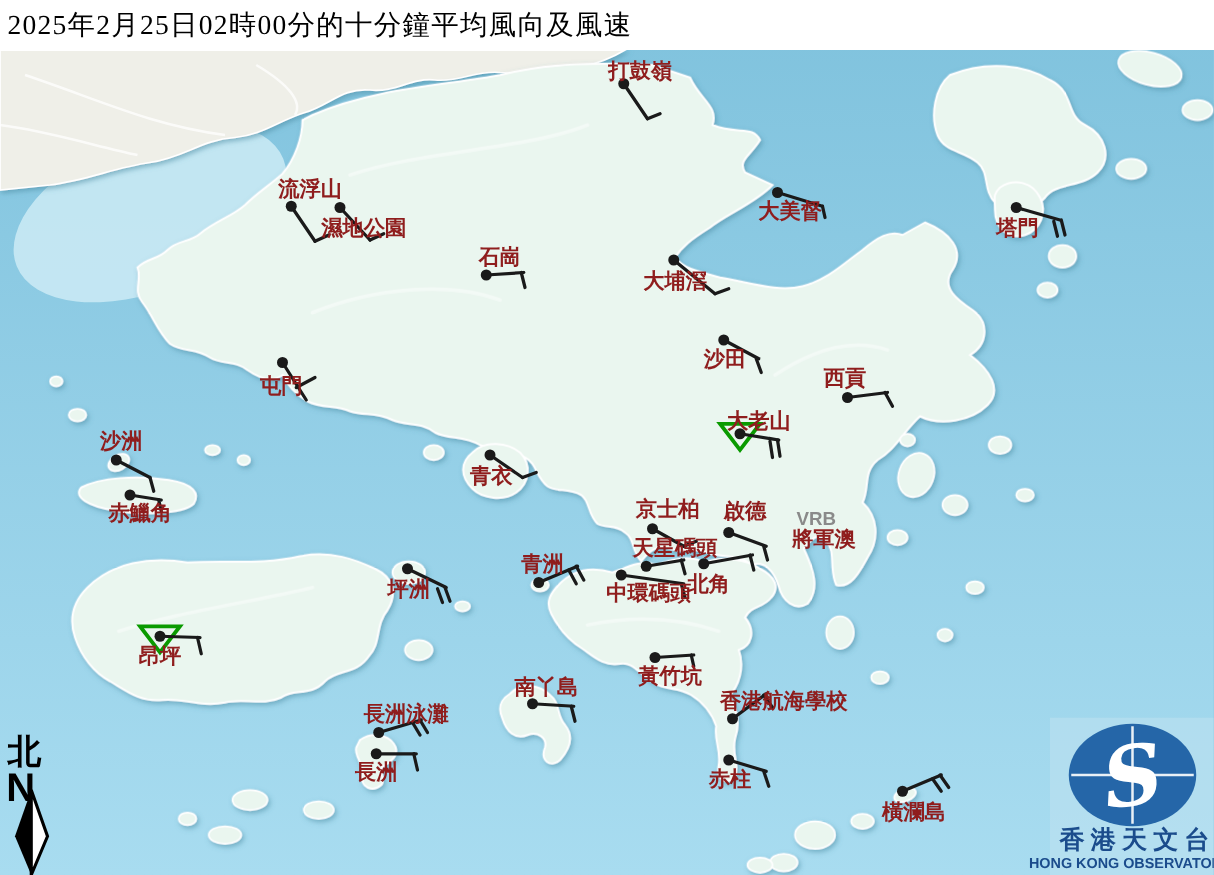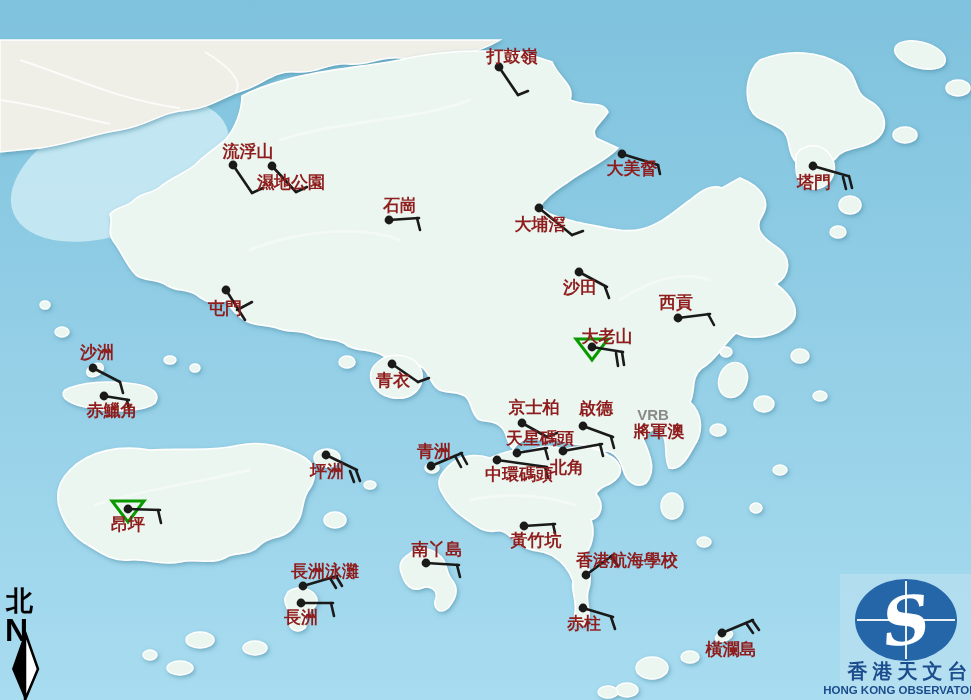--- a/index.html
+++ b/index.html
@@ -353,14 +353,17 @@
     <rect x="840" y="574" width="131" height="126" fill="#bfe2f1" opacity="0.55"></rect>
     <ellipse id="logoEllipse" cx="906" cy="620" rx="51" ry="41" fill="#2566a8"></ellipse>
     <line x1="857" y1="620" x2="955" y2="620" stroke="#fff" stroke-width="2" opacity="0.9"></line>
     <line x1="906" y1="581" x2="906" y2="659" stroke="#fff" stroke-width="2" opacity="0.9"></line>
     <text class="logo-s" x="906" y="644" transform="rotate(-8 906 620)">S</text>
     <text class="logo-cn" x="910" y="678">香港天文台</text>
     <text class="logo-en" x="904" y="694">HONG KONG OBSERVATORY</text>
   </g>
 </svg>
 
-
+<div class="titlebar">
+  <span>2025年2月25日02時00分的十分鐘平均風向及風速</span>
 </div>
 
+</div>
+
 </body></html>

